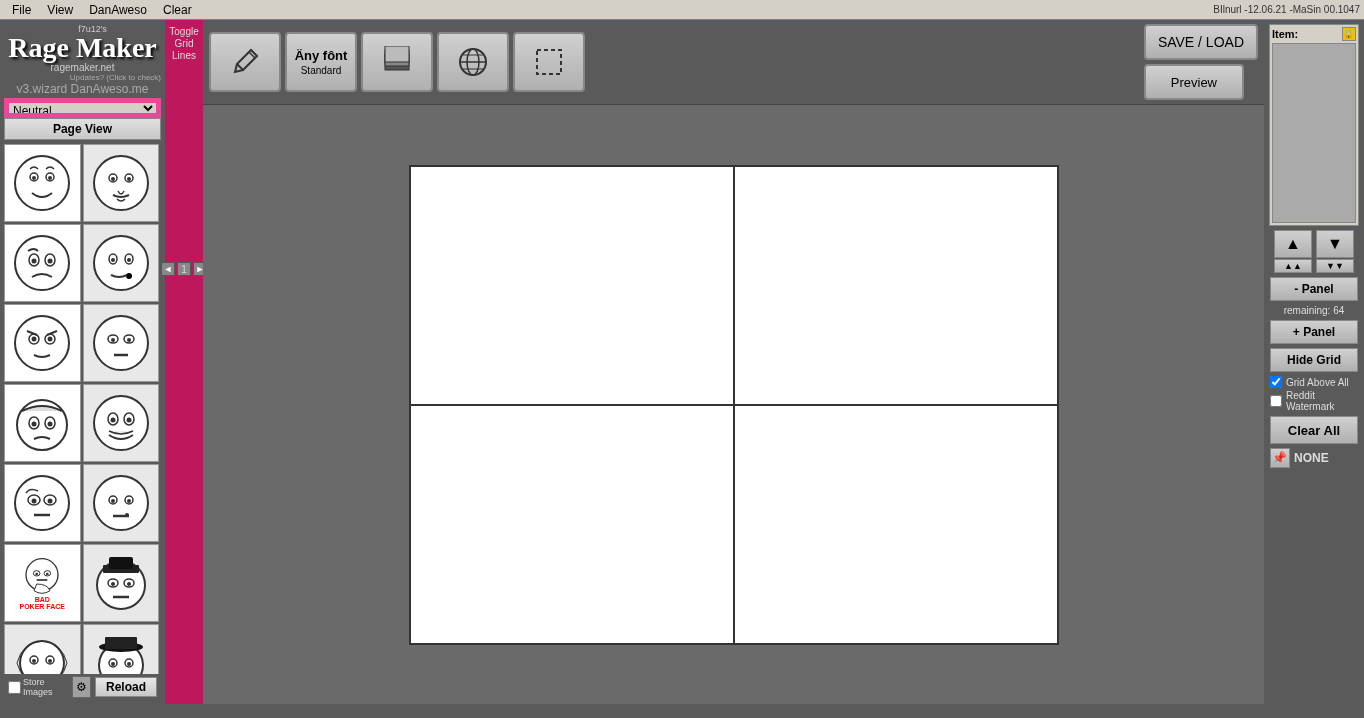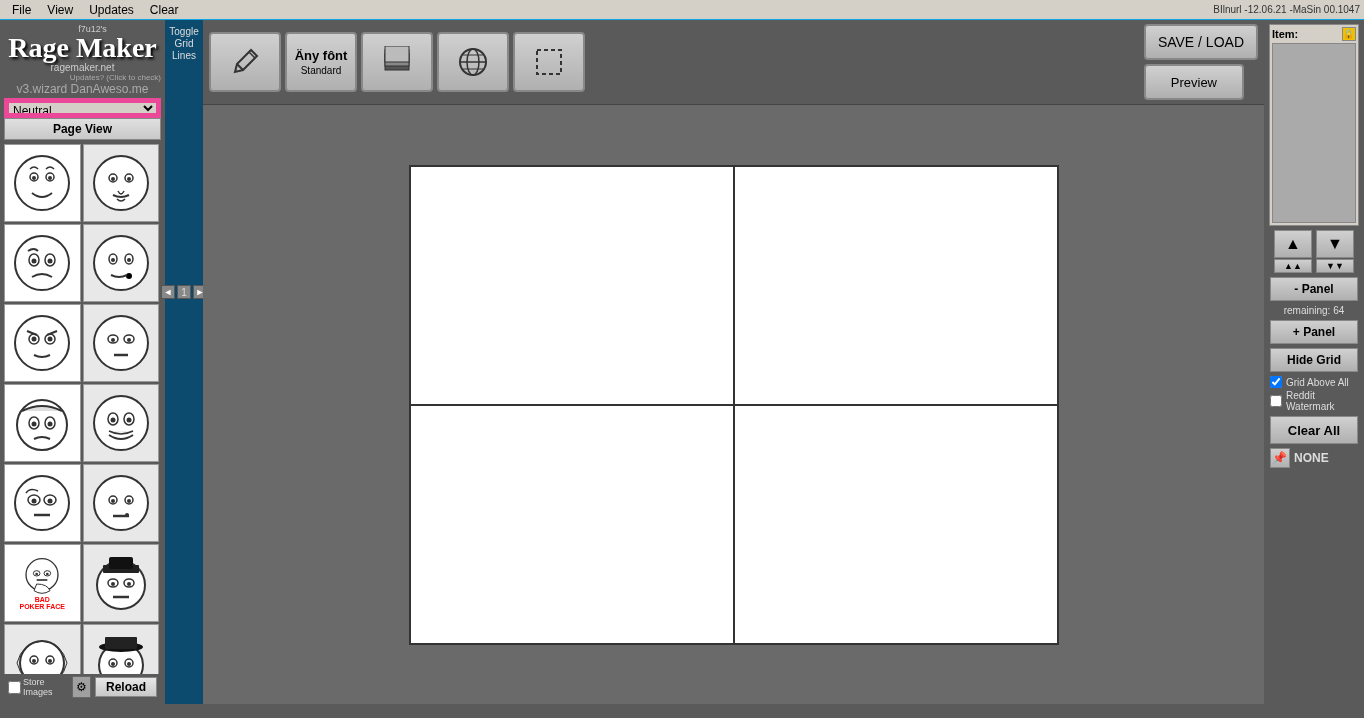--- a/index.html
+++ b/index.html
@@ -400,26 +400,25 @@
       background: #fff;
       font-size: 8px;
       font-weight: bold;
       color: red;
       text-align: center;
       padding: 2px;
     }
 
     #toggle-col {
       width: 38px;
-      background: #0c4a6e;
+      background: #be185d;
       display: flex;
       flex-direction: column;
       align-items: center;
       padding-top: 6px;
-      gap: 23px;
     }
 
     #canvas-wrapper {
       display: flex;
       flex-direction: column;
       flex: 1;
     }
 
     #toolbar-row {
       background: #5a5a5a;
@@ -429,21 +428,21 @@
       gap: 4px;
       border-bottom: 1px solid #444;
     }
   </style>
 </head>
 <body>
 
 <div id="menu-bar">
   <span class="menu-item">File</span>
   <span class="menu-item">View</span>
-  <span class="menu-item">Updates</span>
+  <span class="menu-item">DanAweso</span>
   <span class="menu-item">Clear</span>
   <span style="margin-left:auto;font-size:10px;color:#333;">BIlnurl -12.06.21 -MaSin 00.1047</span>
 </div>
 
 <div id="main-layout">
   <div id="content-area">
 
     <div id="left-sidebar">
 
       <div id="logo-wrapper">

